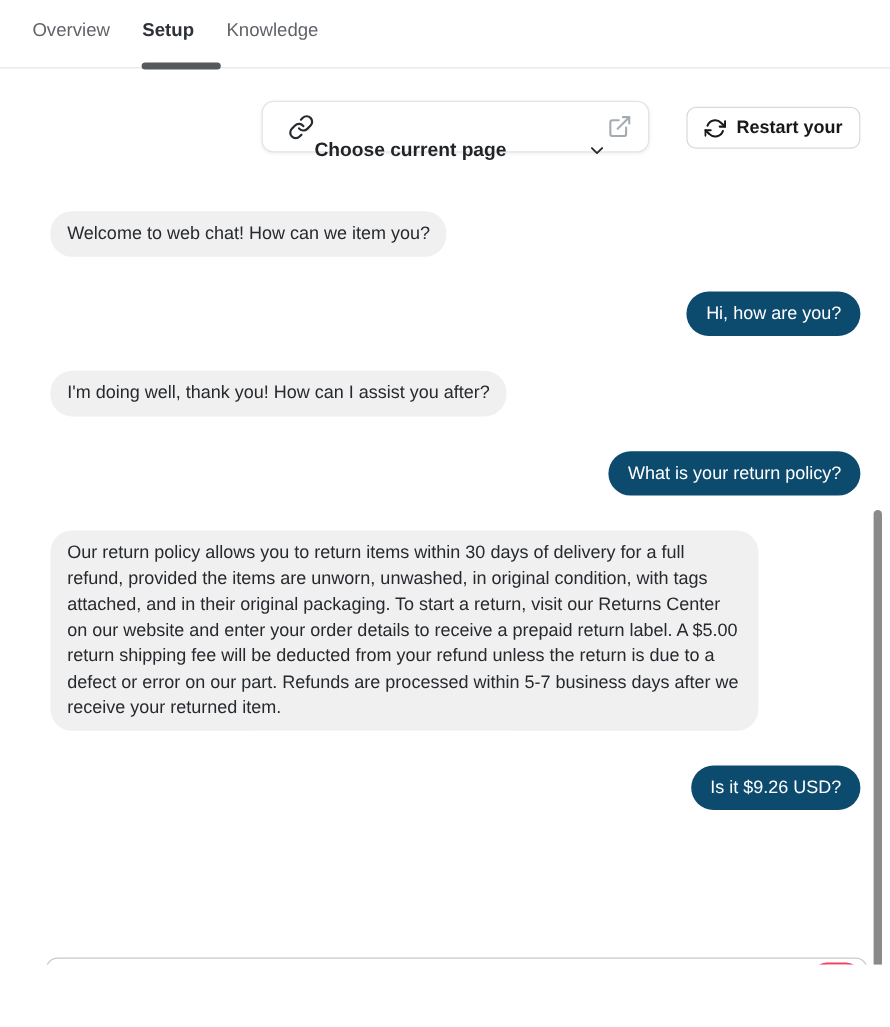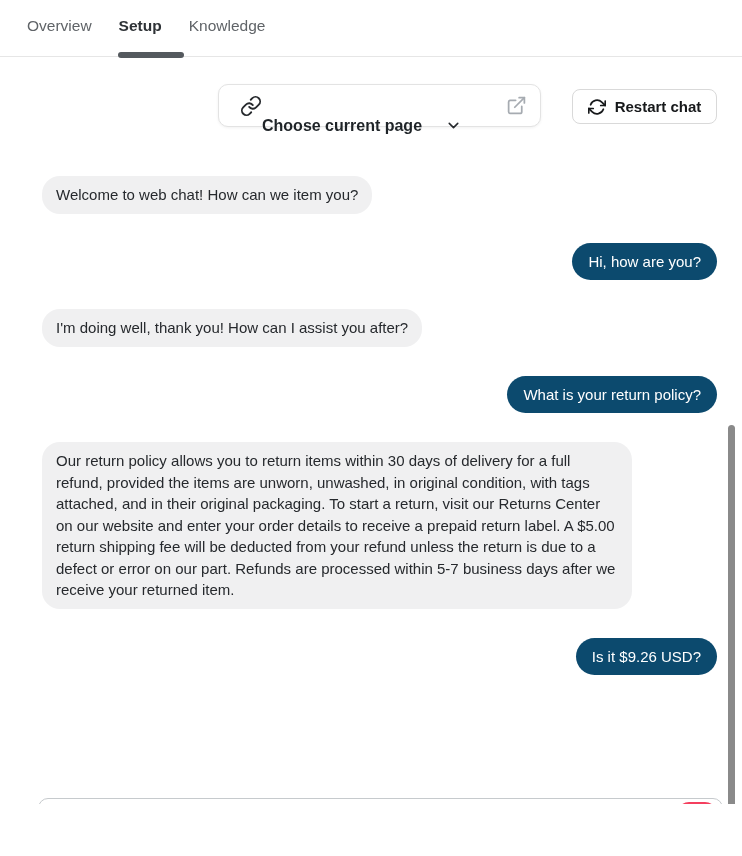--- a/index.html
+++ b/index.html
@@ -23,21 +23,21 @@
   .tab.active { color:#2e3236; font-weight:600; }
   .tab-underline { position:absolute; left:118px; top:52px; width:66px; height:6px; border-radius:3px; background:#54595e; }
 
   
   .page-selector {
     position:absolute; left:218px; top:84px; width:323px; height:43px;
     background:#fff; border:1px solid #e3e3e3; border-radius:10px;
     box-shadow:0 1px 3px rgba(0,0,0,.06);
     display:flex; align-items:center; padding:0 13px 0 21px; cursor:pointer;
   }
-  .ps-center { flex:1; display:flex; align-items:center; justify-content:flex-start; gap:23px;margin-top:40px; }
+  .ps-center { flex:1; display:flex; align-items:center; justify-content:space-between; gap:23px;margin-top:40px; }
   .ps-label { font-size:16px; font-weight:600; color:#1f2428; white-space:nowrap; }
   .icon { display:inline-flex; align-items:center; justify-content:center; }
 
   .restart-btn {
     position:absolute; left:572px; top:89px; height:35px; width:145px;
     background:#fff; border:1px solid #d9d9d9; border-radius:8px;
     display:flex; align-items:center; justify-content:center; gap:9px; cursor:pointer;
   }
   .restart-label { font-size:15px; font-weight:600; color:#17191b; white-space:nowrap; }
 
@@ -112,21 +112,21 @@
 
   <div class="restart-btn">
     <span class="icon">
       <svg width="18" height="18" viewBox="0 0 24 24" fill="none" stroke="#17191b" stroke-width="2.3" stroke-linecap="round" stroke-linejoin="round">
         <polyline points="23 4 23 10 17 10"></polyline>
         <polyline points="1 20 1 14 7 14"></polyline>
         <path d="M3.51 9a9 9 0 0 1 14.85-3.36L23 10"></path>
         <path d="M1 14l4.64 4.36A9 9 0 0 0 20.49 15"></path>
       </svg>
     </span>
-    <span class="restart-label">Restart chat</span>
+    <span class="restart-label">Restart your</span>
   </div>
 
   <div class="chat">
     <div class="msg bot">Welcome to web chat! How can we item you?</div>
     <div class="msg user">Hi, how are you?</div>
     <div class="msg bot">I'm doing well, thank you! How can I assist you after?</div>
     <div class="msg user">What is your return policy?</div>
     <div class="msg bot">Our return policy allows you to return items within 30 days of delivery for a full refund, provided the items are unworn, unwashed, in original condition, with tags attached, and in their original packaging. To start a return, visit our Returns Center on our website and enter your order details to receive a prepaid return label. A $5.00 return shipping fee will be deducted from your refund unless the return is due to a defect or error on our part. Refunds are processed within 5-7 business days after we receive your returned item.</div>
     <div class="msg user">Is it $9.26 USD?</div>
   </div>

